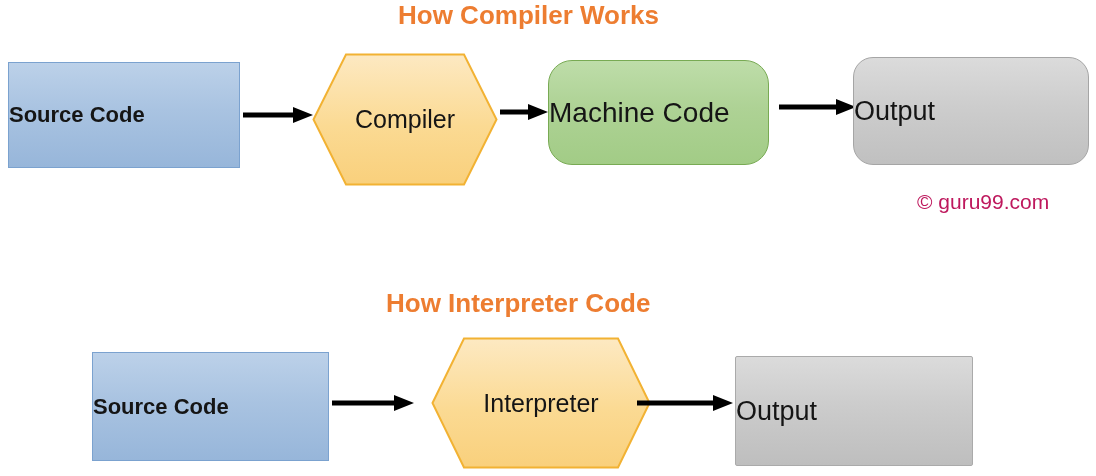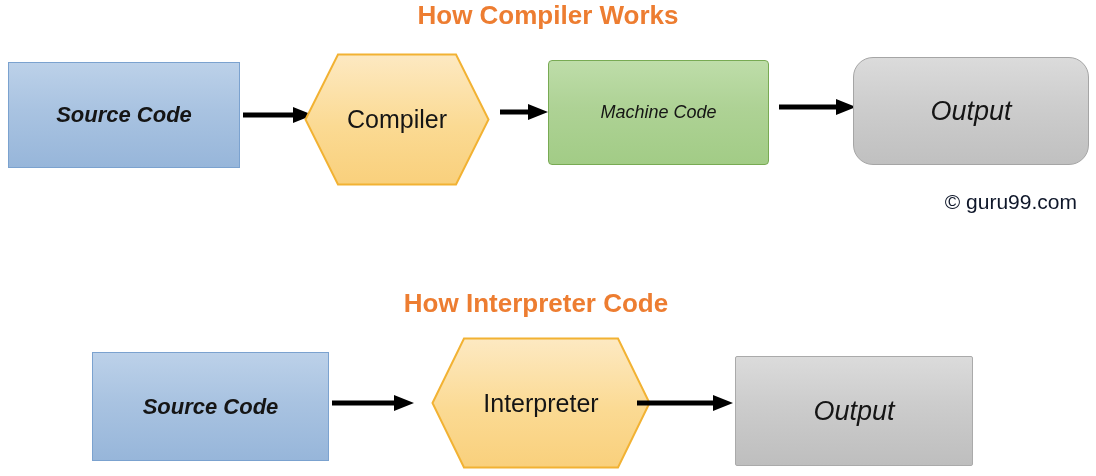--- a/index.html
+++ b/index.html
@@ -2,76 +2,76 @@
 <html><head>
 <meta charset="utf-8">
 <style>
   html,body{margin:0;padding:0;background:#ffffff;}
   .canvas{
     position:relative;width:1096px;height:476px;background:#ffffff;overflow:hidden;
     font-family:"Liberation Sans","DejaVu Sans",sans-serif;
   }
   .flow-title{
     position:absolute;font-size:26px;font-weight:bold;color:#ED7D31;
-    text-align:center;white-space:nowrap;letter-spacing:0px;
+    text-align:left;white-space:nowrap;letter-spacing:0px;
   }
   .node{
-    position:absolute;display:flex;align-items:center;justify-content:center;
-    box-sizing:border-box;color:#151515;font-style:italic;
+    position:absolute;display:flex;align-items:center;justify-content:flex-start;
+    box-sizing:border-box;color:#151515;
   }
   .node .label{white-space:nowrap;}
   .rect-blue{
     background:linear-gradient(to bottom,#bcd1e9 0%,#a9c3e1 45%,#97b6da 100%);
     border:1.6px solid #7ba2cf;
     font-weight:bold;font-size:22px;
   }
   .rect-green{
     background:linear-gradient(to bottom,#bedda9 0%,#aed295 45%,#a2cc86 100%);
-    border:1.6px solid #78aa53;border-radius:4px;
-    font-size:18px;
+    border:1.6px solid #78aa53;border-radius:24px;
+    font-size:28px;
   }
   .rect-gray-round{
     background:linear-gradient(to bottom,#dbdbdb 0%,#cdcdcd 45%,#c0c0c0 100%);
     border:1.6px solid #a5a5a5;border-radius:20px;
     font-size:27px;
   }
   .rect-gray-square{
     background:linear-gradient(to bottom,#dbdbdb 0%,#cccccc 45%,#bebebe 100%);
     border:1.6px solid #aaaaaa;border-radius:2px;
     font-size:27px;
   }
   .hexwrap{position:absolute;}
   .hexwrap svg{display:block;}
   .hexwrap .label{
     position:absolute;left:0;top:0;width:100%;height:100%;
     display:flex;align-items:center;justify-content:center;
     font-size:25px;color:#151515;white-space:nowrap;
   }
   .arrow{position:absolute;}
   .watermark{
-    position:absolute;font-size:21px;color:#0f172a;white-space:nowrap;text-align:right;
+    position:absolute;font-size:21px;color:#be185d;white-space:nowrap;text-align:left;
   }
 </style>
 </head>
 <body>
 
 <div class="canvas">
 
   <div class="flow-title" style="left:398px;top:0px;width:300px;">How Compiler Works</div>
 
   <div class="node rect-blue" style="left:8px;top:62px;width:232px;height:106px;">
     <span class="label">Source Code</span>
   </div>
 
   <svg class="arrow" style="left:243px;top:106px;" width="70" height="18" viewBox="0 0 70 18">
     <line x1="0" y1="9" x2="52" y2="9" stroke="#000" stroke-width="5"></line>
     <polygon points="50,1 70,9 50,17" fill="#000"></polygon>
   </svg>
 
-  <div class="hexwrap" style="left:304px;top:53px;width:186px;height:133px;">
+  <div class="hexwrap" style="left:312px;top:53px;width:186px;height:133px;">
     <svg width="186" height="133" viewBox="0 0 186 133">
       <defs>
         <linearGradient id="hexgrad1" x1="0" y1="0" x2="0" y2="1">
           <stop offset="0%" stop-color="#fde9c2"></stop>
           <stop offset="55%" stop-color="#fbda93"></stop>
           <stop offset="100%" stop-color="#f9d07c"></stop>
         </linearGradient>
       </defs>
       <polygon points="1.5,66.5 34,1.5 152,1.5 184.5,66.5 152,131.5 34,131.5" fill="url(#hexgrad1)" stroke="#f2b233" stroke-width="2"></polygon>
     </svg>

